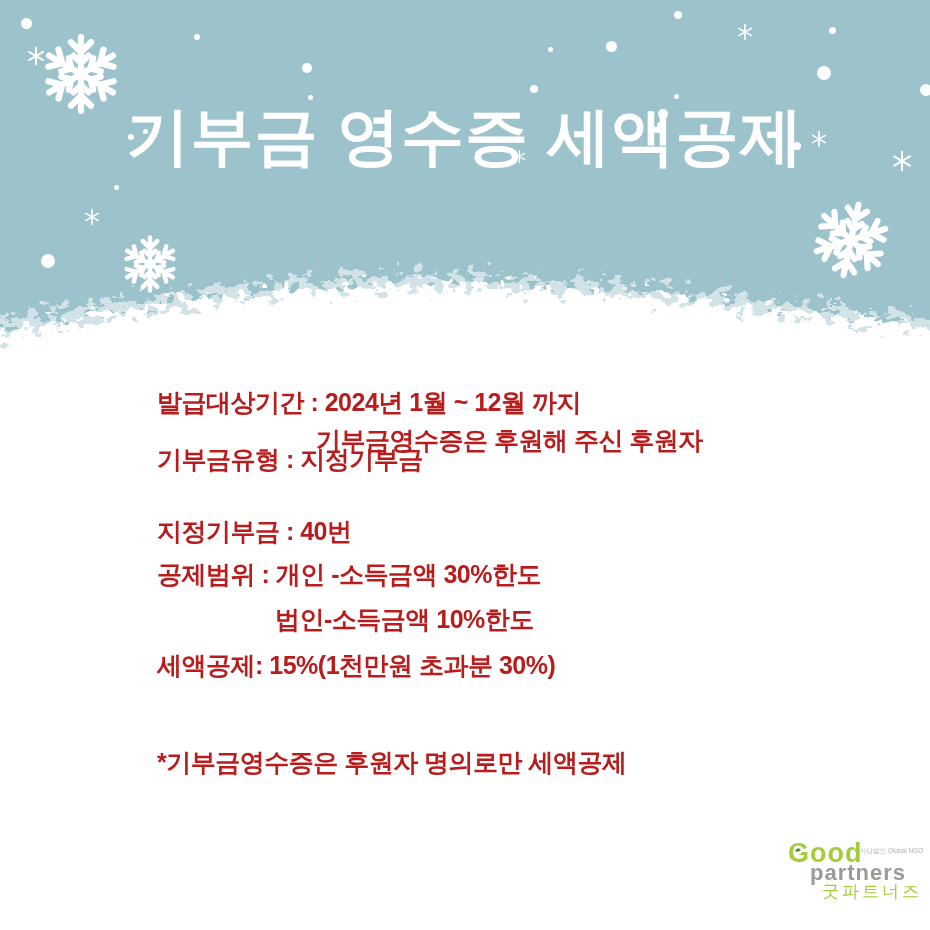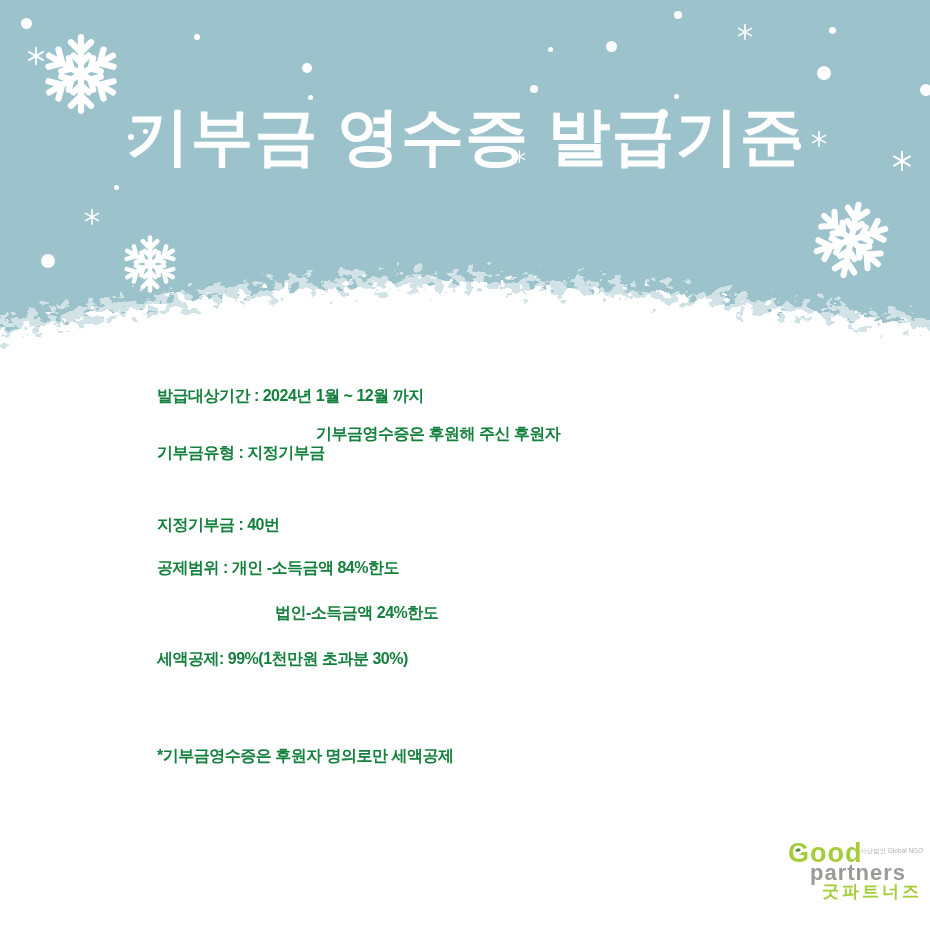--- a/index.html
+++ b/index.html
@@ -13,21 +13,21 @@
   .title{
     position:absolute;left:0;top:94px;width:930px;text-align:center;
     font-size:63px;font-weight:800;color:#ffffff;letter-spacing:1px;white-space:nowrap;
   }
   
   .dot{position:absolute;background:#ffffff;border-radius:50%}
   .flake,.sparkle{position:absolute;overflow:visible}
   .snow{position:absolute;left:0;top:235px;width:930px;height:150px}
   
   .line{
-    position:absolute;font-size:16px;font-weight:700;color:#15803d;
+    position:absolute;font-size:25px;font-weight:700;color:#b91c1c;
     letter-spacing:-0.5px;white-space:nowrap;
   }
   .l1{left:157px;top:386px}
   .l2{left:316px;top:424px}
   .l3{left:157px;top:443px}
   .l4{left:157px;top:515px}
   .l5{left:157px;top:558px}
   .l6{left:275px;top:603px}
   .l7{left:157px;top:649px}
   .footnote{left:157px;top:746px}
@@ -39,21 +39,21 @@
   }
   .logo-leaf{position:absolute;left:4px;top:7px}
   .logo-tagline{
     position:absolute;left:72px;top:9px;font-size:6.5px;color:#b3b1aa;white-space:nowrap;
   }
   .logo-partners{
     position:absolute;left:22px;top:22px;font-size:22px;font-weight:700;
     color:#9b9b95;letter-spacing:1px;
   }
   .logo-korean{
-    position:absolute;left:34px;top:42px;font-size:17px;font-weight:700;
+    position:absolute;left:34px;top:42px;font-size:17px;font-weight:400;
     color:#a5cc39;letter-spacing:3px;white-space:nowrap;
   }
 </style>
 </head>
 <body>
 
 <svg width="0" height="0" style="position:absolute" aria-hidden="true">
   <defs>
     <g id="flakeShape" stroke="#ffffff" stroke-width="7.5" stroke-linecap="round" fill="none">
       <path d="M0 0L0 -44M0 -26L-12 -38M0 -26L12 -38M0 -13L-9 -22M0 -13L9 -22"></path>
@@ -129,29 +129,29 @@
 
 <svg class="snow" viewBox="0 0 930 150" preserveAspectRatio="none">
   <g filter="url(#fuzz2)" opacity="0.55">
     <path d="M-60 100 C140 60 320 38 470 42 C640 47 800 72 990 94 L990 175 L-60 175 Z" fill="#ffffff"></path>
   </g>
   <g filter="url(#fuzz1)">
     <path d="M-60 112 C150 70 300 48 465 52 C630 56 790 78 990 102 L990 175 L-60 175 Z" fill="#ffffff"></path>
   </g>
 </svg>
 
-<div class="title">기부금 영수증 발급기준</div>
+<div class="title">기부금 영수증 세액공제</div>
 
 <div class="line l1">발급대상기간 : 2024년 1월 ~ 12월 까지</div>
 <div class="line l2">기부금영수증은 후원해 주신 후원자</div>
 <div class="line l3">기부금유형 : 지정기부금</div>
 <div class="line l4">지정기부금 : 40번</div>
-<div class="line l5">공제범위 : 개인 -소득금액 84%한도</div>
-<div class="line l6">법인-소득금액 24%한도</div>
-<div class="line l7">세액공제: 99%(1천만원 초과분 30%)</div>
+<div class="line l5">공제범위 : 개인 -소득금액 30%한도</div>
+<div class="line l6">법인-소득금액 10%한도</div>
+<div class="line l7">세액공제: 15%(1천만원 초과분 30%)</div>
 <div class="line footnote">*기부금영수증은 후원자 명의로만 세액공제</div>
 
 <div class="logo">
   <span class="logo-good">Good</span>
   <svg class="logo-leaf" width="12" height="10" viewBox="0 0 12 10">
     <circle cx="6" cy="5" r="4.5" fill="#ffffff"></circle>
     <path d="M3 6 Q6 1 9 5 Q6 8 3 6Z" fill="#4c8c2b"></path>
   </svg>
   <span class="logo-tagline">사단법인 Global NGO</span>
   <div class="logo-partners">partners</div>

